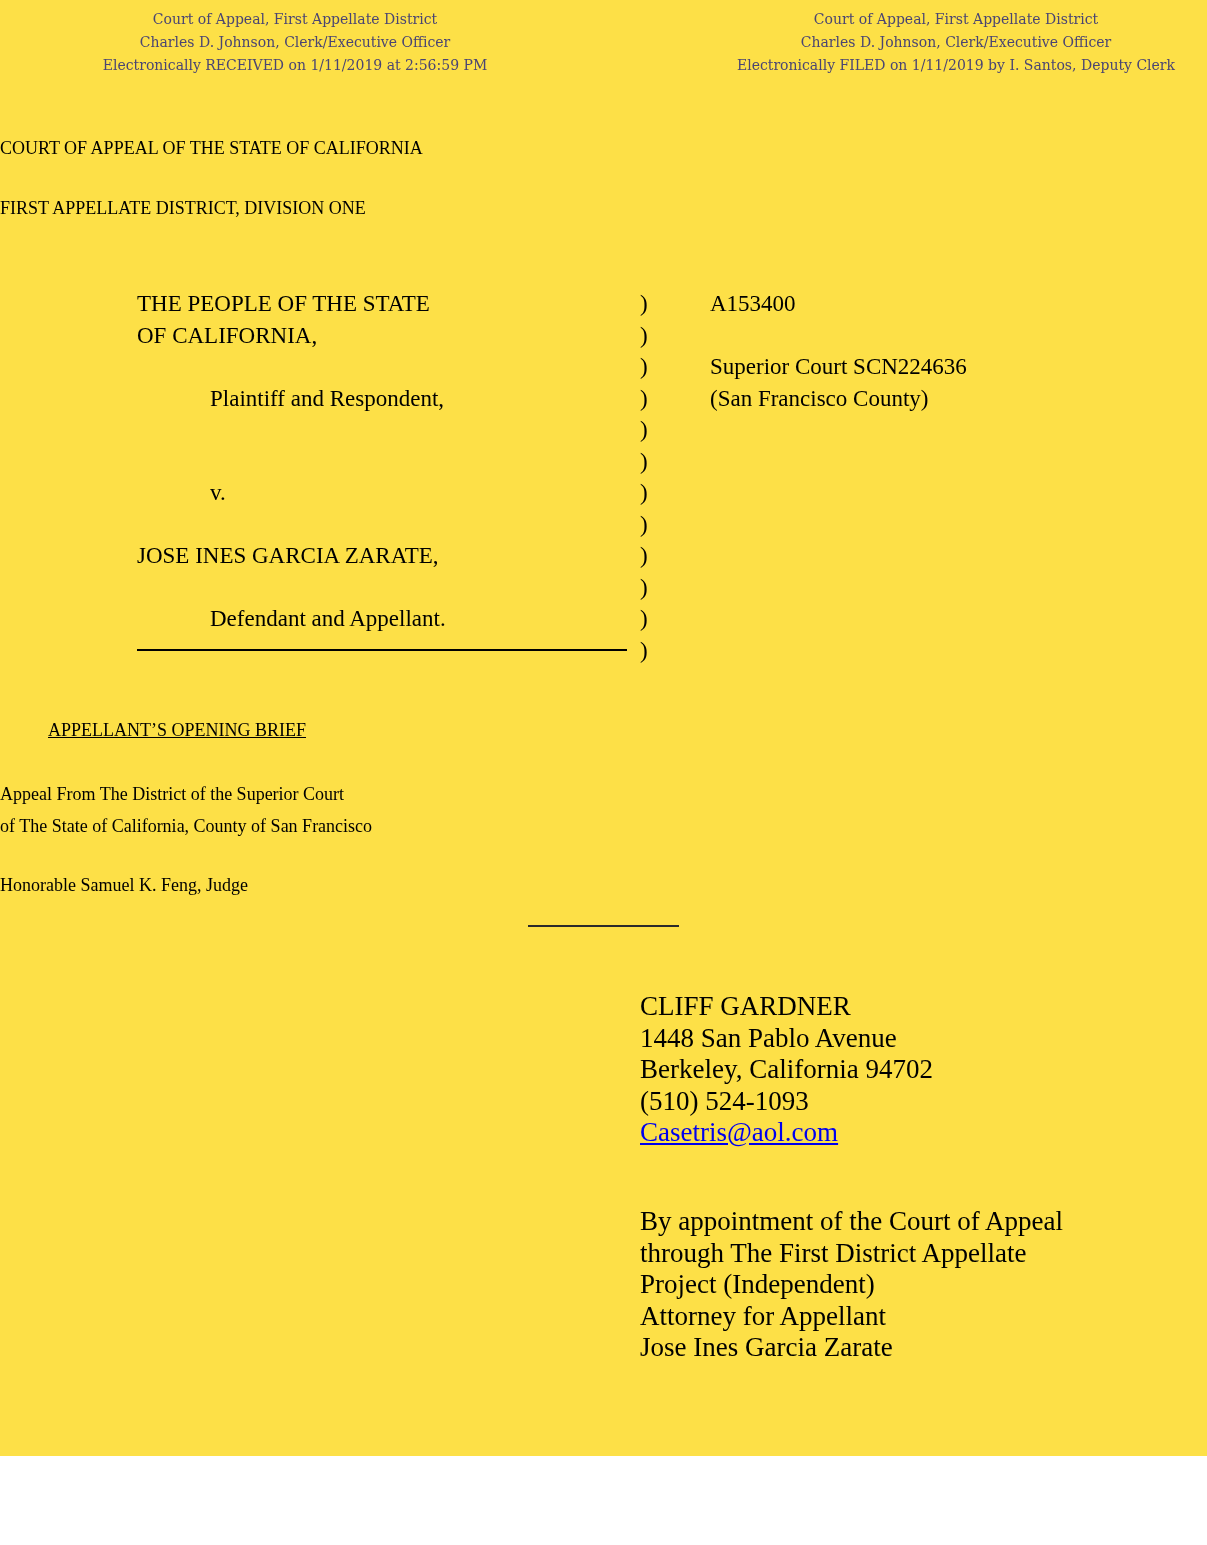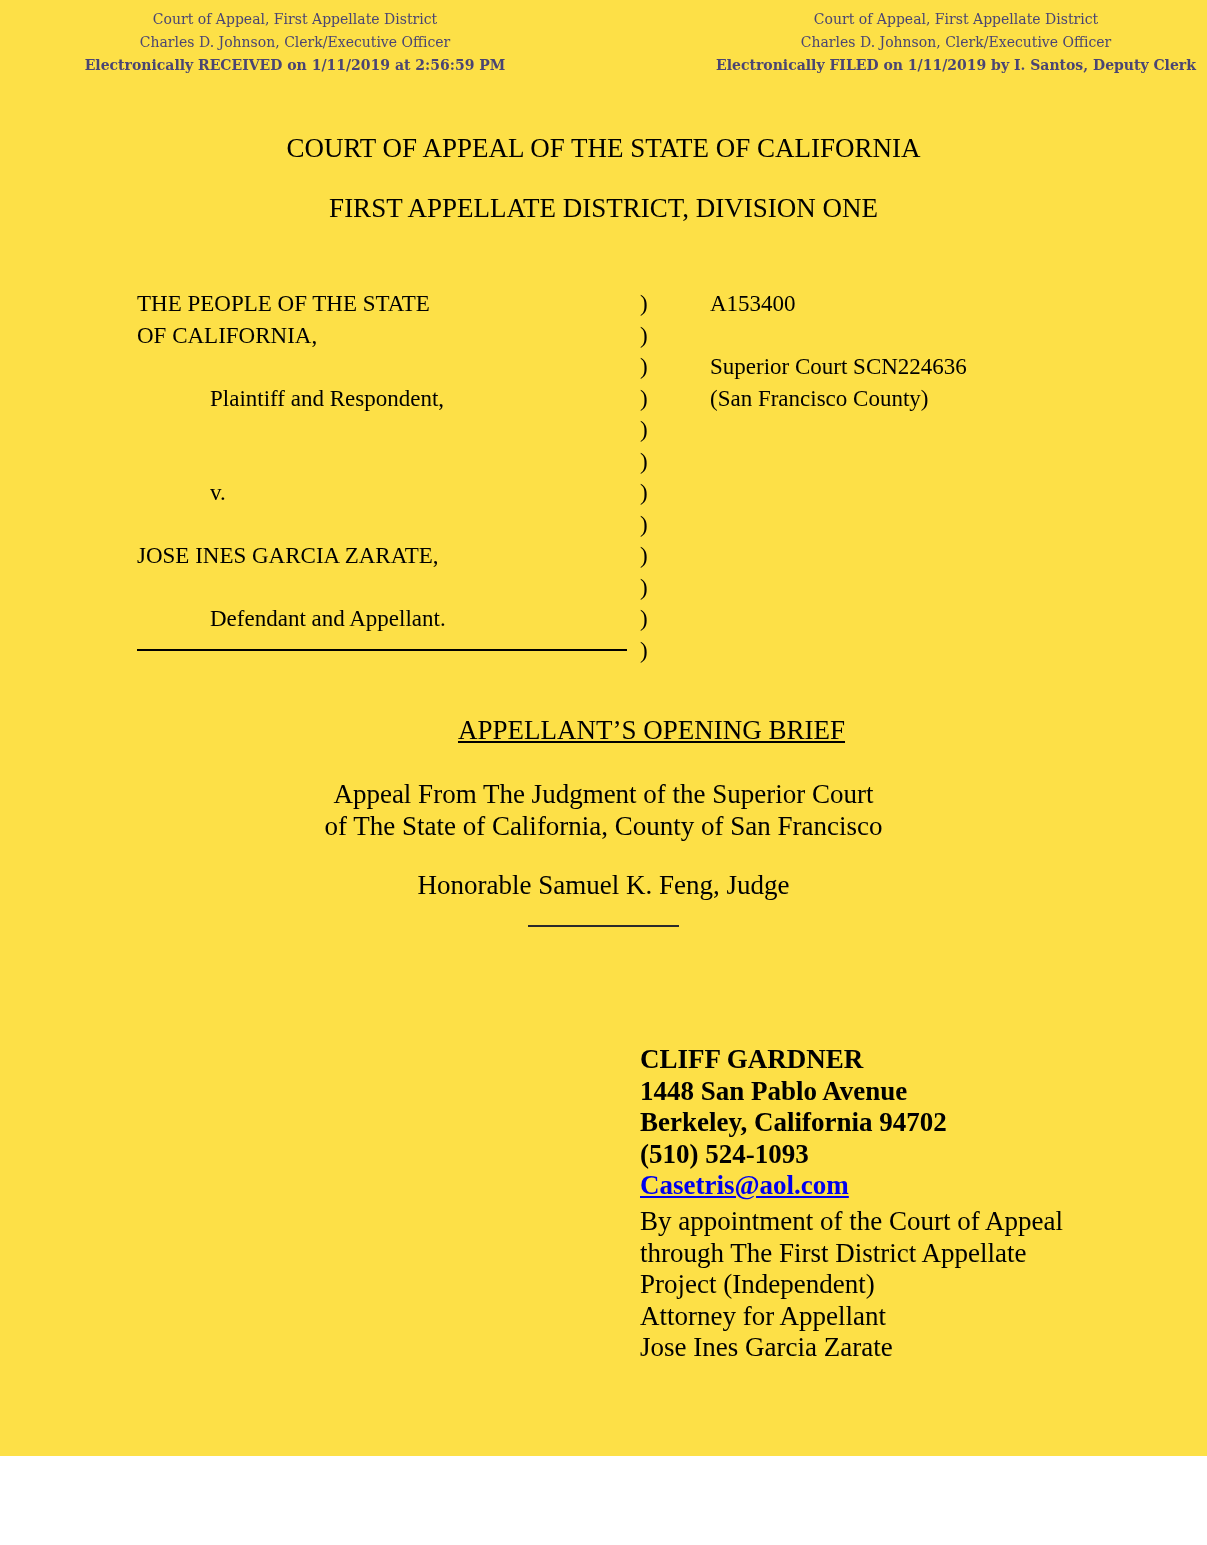--- a/index.html
+++ b/index.html
@@ -17,28 +17,27 @@
     position:absolute;
     top:8px;
     text-align:center;
     font-family:"DejaVu Serif", serif;
     font-size:14px;
     line-height:23px;
     color:var(--stamp,#4a4573);
   }
   .stamp-left{left:55px;width:480px;}
   .stamp-right{left:713px;width:486px;}
-  .stamp .bold{font-weight:bold;}
+  .stamp .bold{font-weight:normal;}
   
   .centered{
     position:absolute;
     left:0;
     width:1207px;
-    text-align:center;
-    font-size:27px;
+    font-size:18px;
     line-height:31.5px;
   }
   .court-title-1{top:133px;}
   .court-title-2{top:193px;}
   
   .caption{
     position:absolute;
     top:288px;
     left:137px;
     width:1000px;
@@ -72,21 +71,21 @@
     border-top:2px solid #2a2a2a;
   }
   
   .counsel{
     position:absolute;
     left:640px;
     font-size:27px;
     line-height:31.5px;
     white-space:nowrap;
   }
-  .counsel-contact{top:1044px;font-weight:bold;}
+  .counsel-contact{top:991px;}
   .counsel-appointment{top:1206px;}
   a.email{
     color:var(--link,#0000EE);
     text-decoration:underline;
     cursor:pointer;
   }
 </style>
 </head>
 <body>
 
@@ -165,21 +164,21 @@
     <div class="cap-row">
       <span class="cap-left"></span>
       <span class="cap-paren">)</span>
       <span class="cap-right"></span>
     </div>
     <div class="caption-rule"></div>
   </div>
 
   <div class="centered brief-heading">APPELLANT’S OPENING BRIEF</div>
   <div class="centered appeal-lines">
-    <div>Appeal From The Judgment of the Superior Court</div>
+    <div>Appeal From The District of the Superior Court</div>
     <div>of The State of California, County of San Francisco</div>
   </div>
   <div class="centered judge-line">Honorable Samuel K. Feng, Judge</div>
   <div class="section-separator"></div>
 
   <div class="counsel counsel-contact">
     <div>CLIFF GARDNER</div>
     <div>1448 San Pablo Avenue</div>
     <div>Berkeley, California 94702</div>
     <div>(510) 524-1093</div>

